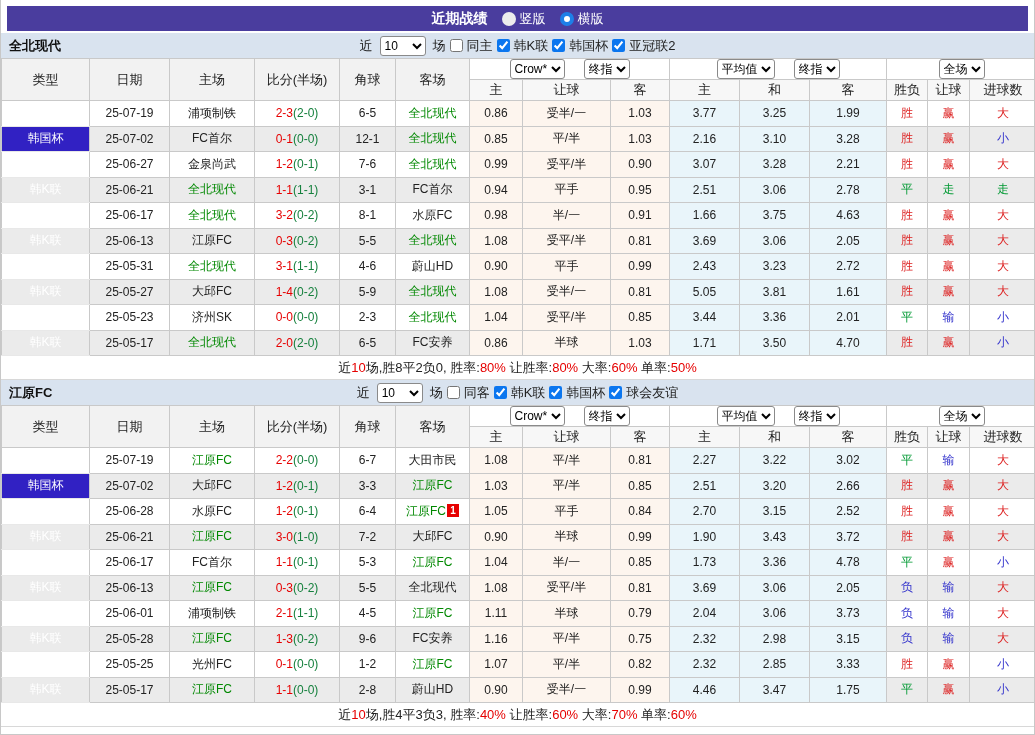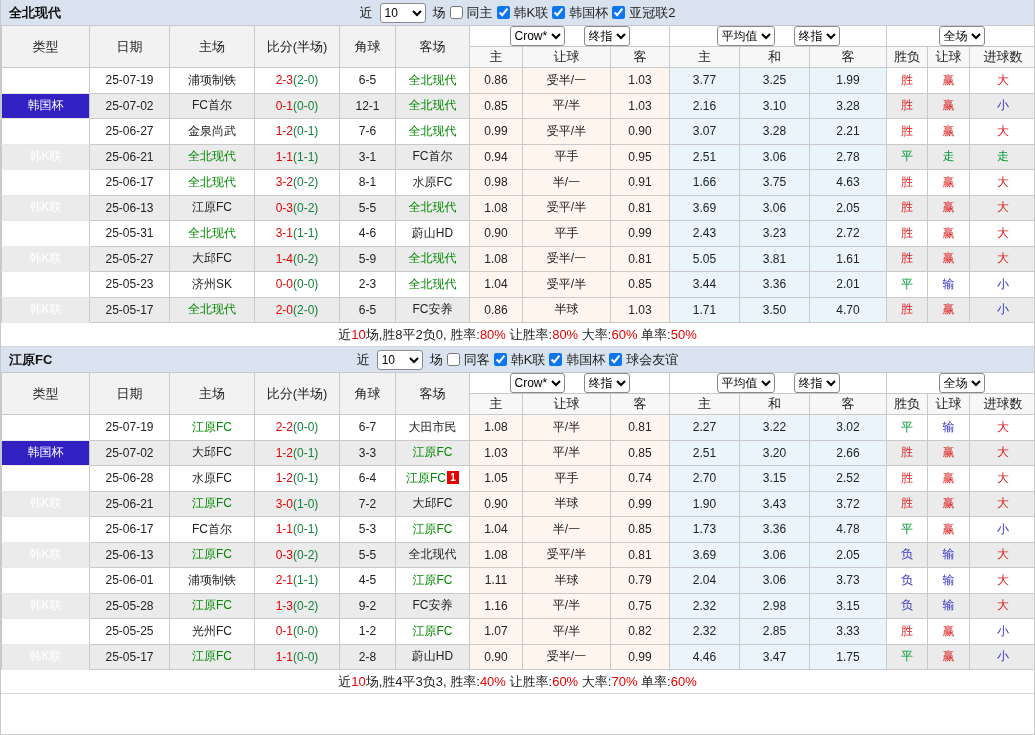--- a/index.html
+++ b/index.html
@@ -53,20 +53,33 @@
   .summary { height:24px; display:flex; align-items:center; justify-content:center;
              font-size:13px; border-bottom:1px solid #d8d8d8; }
   .sum-k { color:#222; white-space:pre; }
   .sum-r { color:#e60000; white-space:pre; }
 </style>
 </head>
 <body>
 
 <div class="page">
 
+  <div class="titlebar">
+    <span class="tb-title">近期战绩</span>
+    <span class="radio-group">
+      <span class="radio-opt">
+        <span class="radio r-off"></span>
+        <span>竖版</span>
+      </span>
+      <span class="radio-opt">
+        <span class="radio r-on"></span>
+        <span>横版</span>
+      </span>
+    </span>
+  </div>
 
   <div class="filter-row">
     <span class="team-title">全北现代</span>
     <span class="filter-controls">
       <span>近</span>
       <select class="sel-count">
         <option>10</option>
       </select>
       <span>场</span>
       <input type="checkbox" style="">
@@ -434,21 +447,21 @@
         </tr>
         <tr class="odd">
           <td class="league">韩K联</td>
           <td>25-06-28</td>
           <td>水原FC</td>
           <td><span class="score-main">1-2</span><span class="score-half">(0-1)</span></td>
           <td>6-4</td>
           <td class="hl">江原FC<span class="badge">1</span></td>
           <td class="odds">1.05</td>
           <td class="odds">平手</td>
-          <td class="odds">0.74</td>
+          <td class="odds">0.84</td>
           <td class="avg">2.70</td>
           <td class="avg">3.15</td>
           <td class="avg">2.52</td>
           <td class="res-r">胜</td>
           <td class="res-r">赢</td>
           <td class="res-r">大</td>
         </tr>
         <tr class="even">
           <td class="league">韩K联</td>
           <td>25-06-21</td>
@@ -515,21 +528,21 @@
           <td class="avg">3.73</td>
           <td class="res-b">负</td>
           <td class="res-b">输</td>
           <td class="res-r">大</td>
         </tr>
         <tr class="even">
           <td class="league">韩K联</td>
           <td>25-05-28</td>
           <td class="hl">江原FC</td>
           <td><span class="score-main">1-3</span><span class="score-half">(0-2)</span></td>
-          <td>9-2</td>
+          <td>9-6</td>
           <td>FC安养</td>
           <td class="odds">1.16</td>
           <td class="odds">平/半</td>
           <td class="odds">0.75</td>
           <td class="avg">2.32</td>
           <td class="avg">2.98</td>
           <td class="avg">3.15</td>
           <td class="res-b">负</td>
           <td class="res-b">输</td>
           <td class="res-r">大</td>

